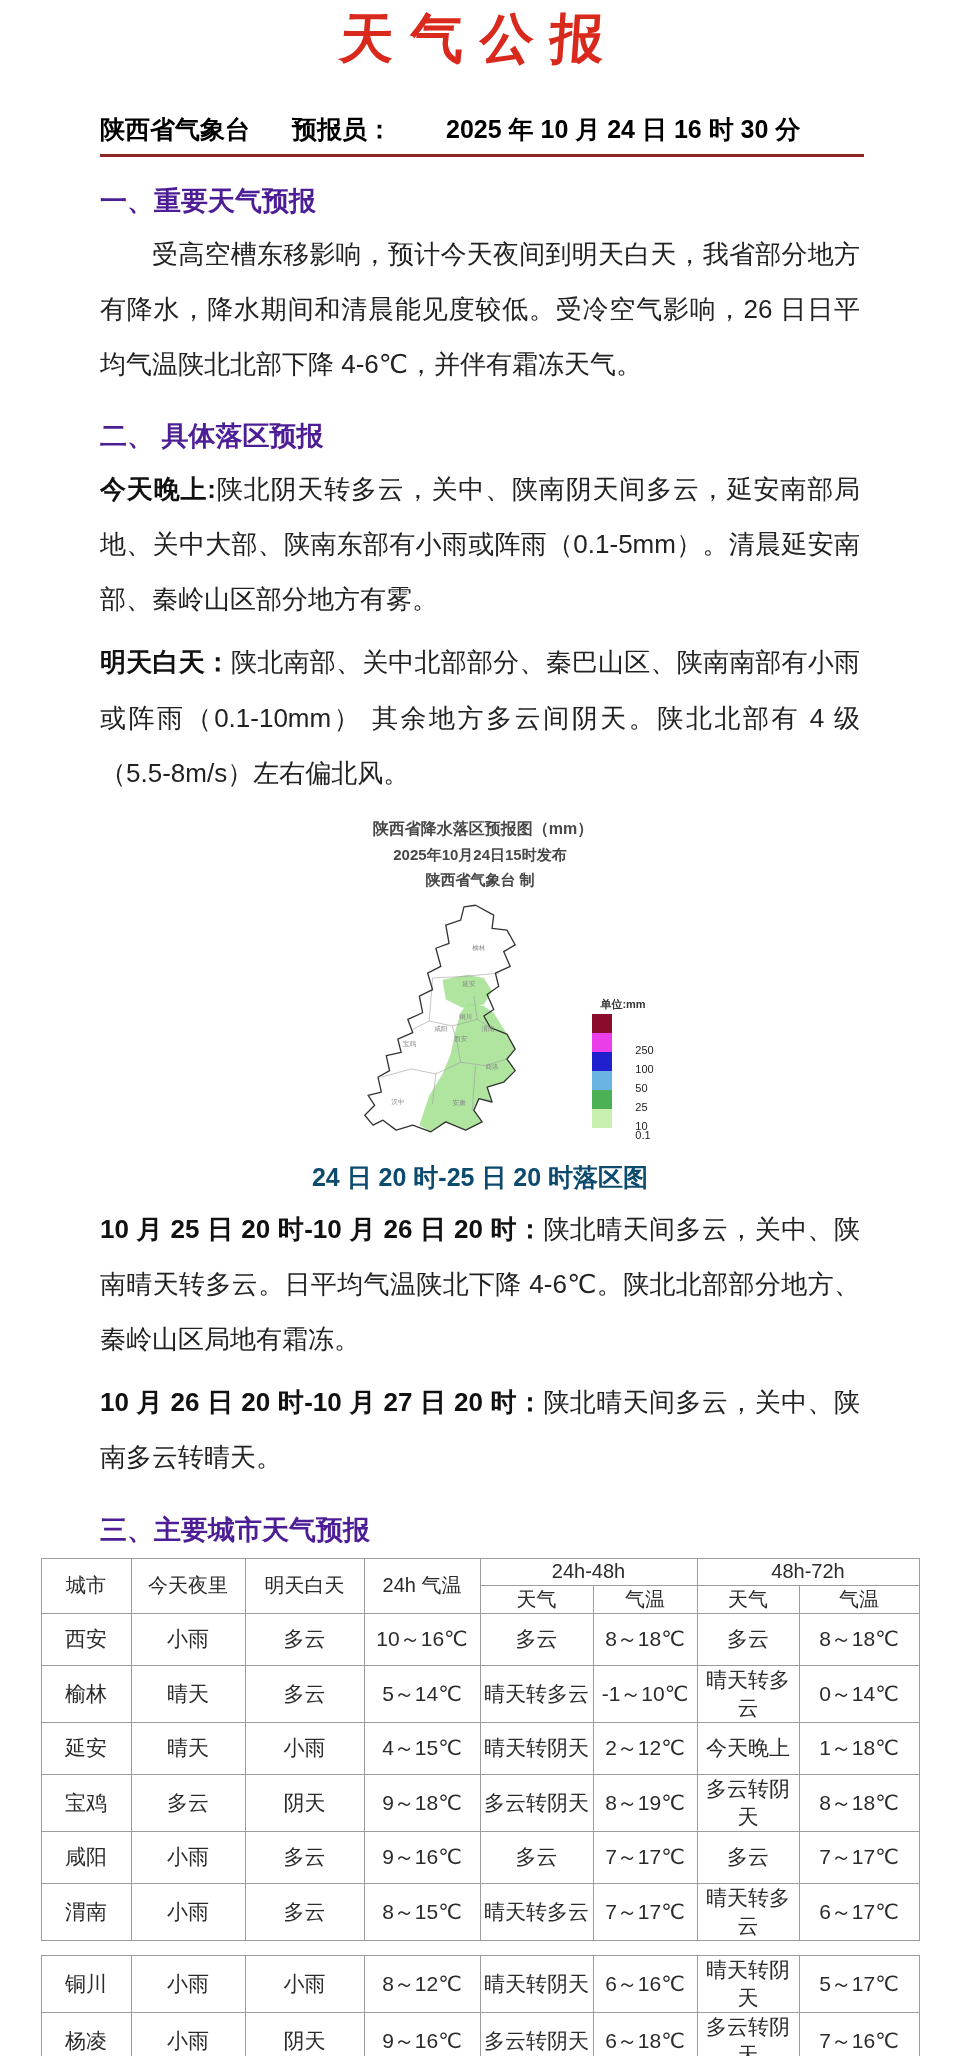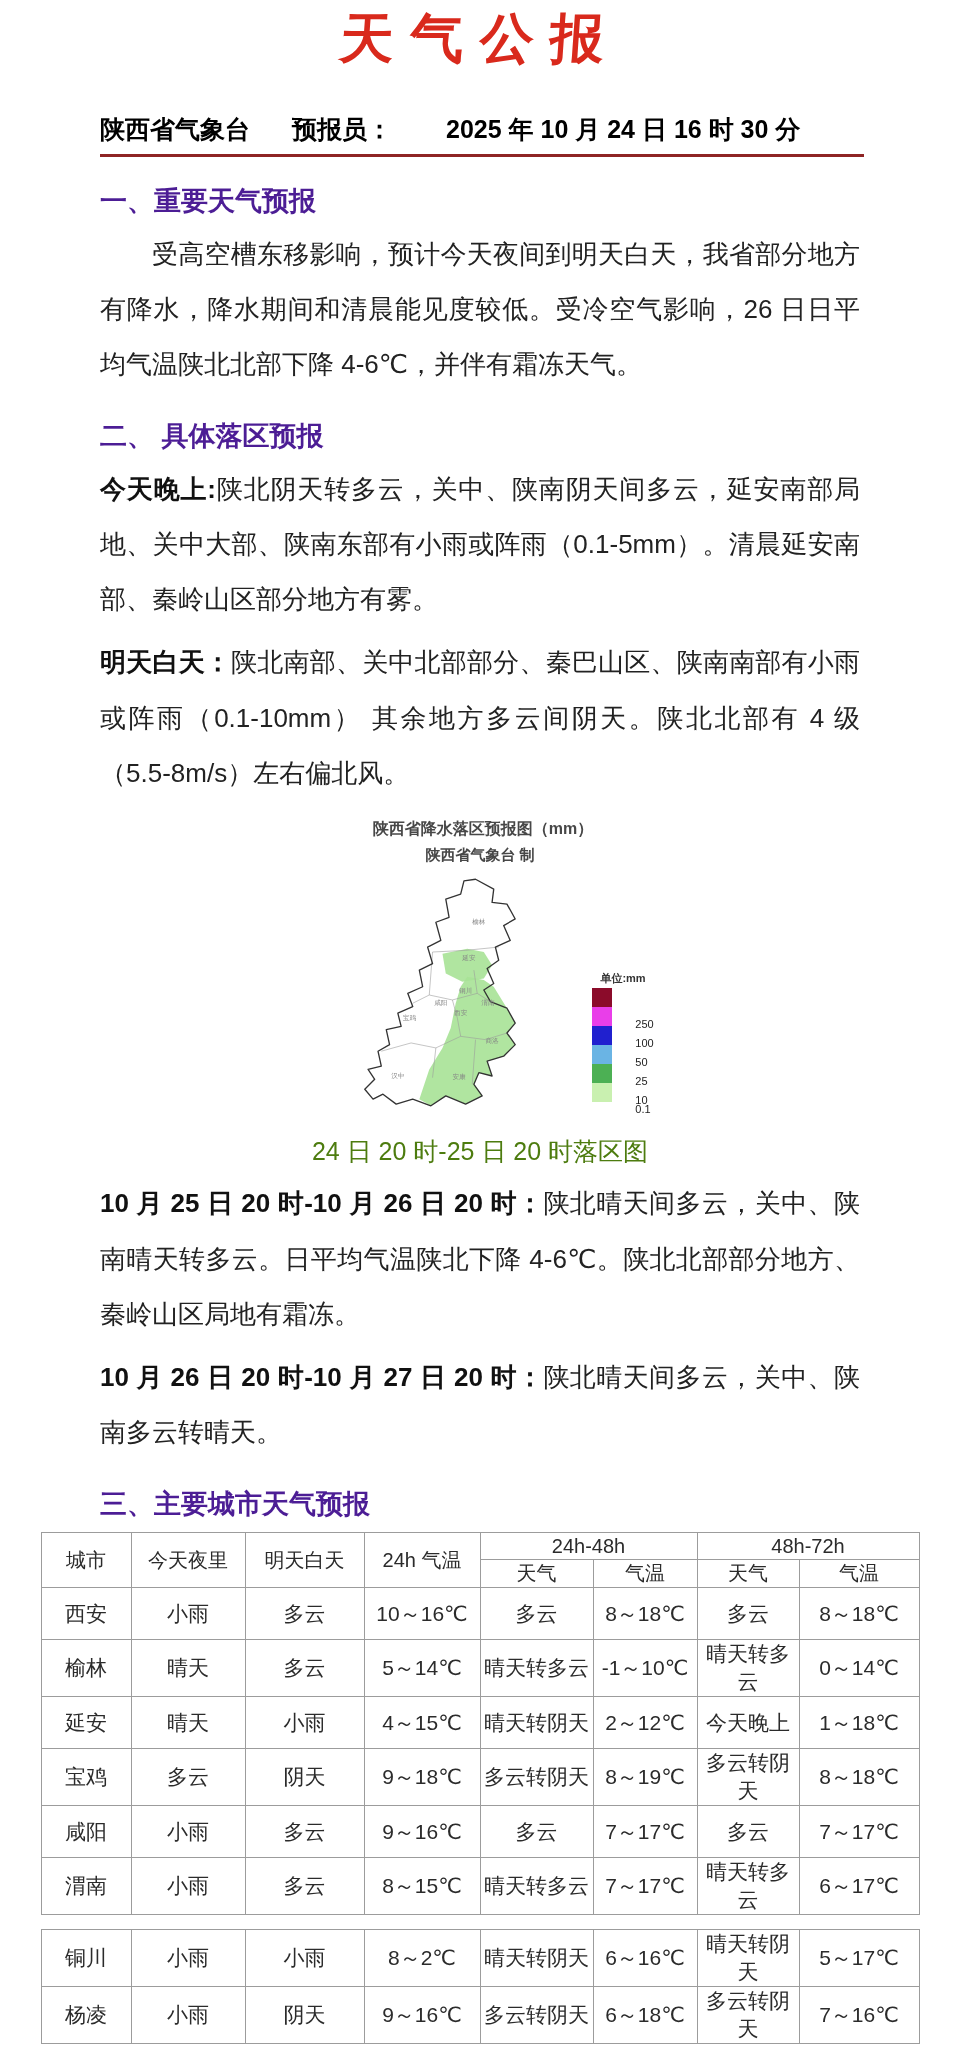--- a/index.html
+++ b/index.html
@@ -25,21 +25,21 @@
   
   .figure{margin-top:14px;text-align:center;}
   .fig-titles{font-size:15px;font-weight:600;color:#474747;line-height:1.7;}
   .fig-titles .t1{font-size:16px;padding-left:6px;}
   .fig-canvas{display:flex;justify-content:center;align-items:flex-start;margin-top:4px;}
   .legend{margin-left:18px;margin-top:100px;text-align:center;}
   .legend .unit{font-size:11px;color:#333;font-weight:600;margin-bottom:2px;}
   .legend-entry{display:flex;align-items:flex-end;height:19px;}
   .legend-entry .swatch{width:20px;height:19px;display:inline-block;}
   .legend-entry .lab{font-size:11px;color:#222;margin-left:23px;transform:translateY(4px);}
-  .fig-caption{margin:14px 0 0 0;font-size:25px;font-weight:normal;color:#4d7c0f;}
+  .fig-caption{margin:14px 0 0 0;font-size:25px;font-weight:bold;color:#0c4a6e;}
 
   
   .city-table{border-collapse:collapse;table-layout:fixed;width:878px;margin:10px auto 0 auto;
               font-size:21px;color:#2b2b2b;}
   .city-table.second{margin-top:14px;}
   .city-table th,.city-table td{border:1px solid #9c9c9c;text-align:center;
               font-weight:normal;padding:0;overflow:hidden;}
   .city-table thead th{height:26px;font-size:20px;}
   .city-table td{height:51px;}
 
@@ -61,20 +61,21 @@
 
   <div class="sec-heading">二、 具体落区预报</div>
 
   <p class="para"><b>今天晚上:</b><span>陕北阴天转多云，关中、陕南阴天间多云，延安南部局地、关中大部、陕南东部有小雨或阵雨（0.1-5mm）。清晨延安南部、秦岭山区部分地方有雾。</span></p>
 
   <p class="para"><b>明天白天：</b><span>陕北南部、关中北部部分、秦巴山区、陕南南部有小雨或阵雨（0.1-10mm） 其余地方多云间阴天。陕北北部有 4 级（5.5-8m/s）左右偏北风。</span></p>
 
   <div class="figure">
     <div class="fig-titles">
       <div class="t1">陕西省降水落区预报图（mm）</div>
+      <div>2025年10月24日15时发布</div>
       <div>陕西省气象台 制</div>
     </div>
 
     <div class="fig-canvas">
       <svg width="268" height="248" viewBox="0 0 210 300" aria-hidden="true">
 
         <path stroke="none" opacity="0.9" d="M108,100 L138,94 L158,98 L168,114 L158,130 L132,134 L112,124 Z" style="fill: rgb(167, 226, 150);"></path>
         <path stroke="none" opacity="0.9" d="M138,128 L158,132 L170,140 L186,166 L196,184 L186,196 L196,210 L182,224
                  L162,230 L168,248 L152,244 L146,258 L156,272 L136,282 L112,272 L94,284
                  L80,276 L92,240 L108,214 L118,190 L124,160 L130,140 Z" style="fill: rgb(167, 226, 150);"></path>
@@ -252,21 +253,21 @@
       <col style="width:113px">
         <col style="width:104px">
         <col style="width:102px">
         <col style="width:120px">
     </colgroup>
     <tbody>
         <tr>
           <td>铜川</td>
           <td>小雨</td>
           <td>小雨</td>
-          <td>8～2℃</td>
+          <td>8～12℃</td>
           <td>晴天转阴天</td>
           <td>6～16℃</td>
           <td>晴天转阴天</td>
           <td>5～17℃</td>
         </tr>
         <tr>
           <td>杨凌</td>
           <td>小雨</td>
           <td>阴天</td>
           <td>9～16℃</td>

